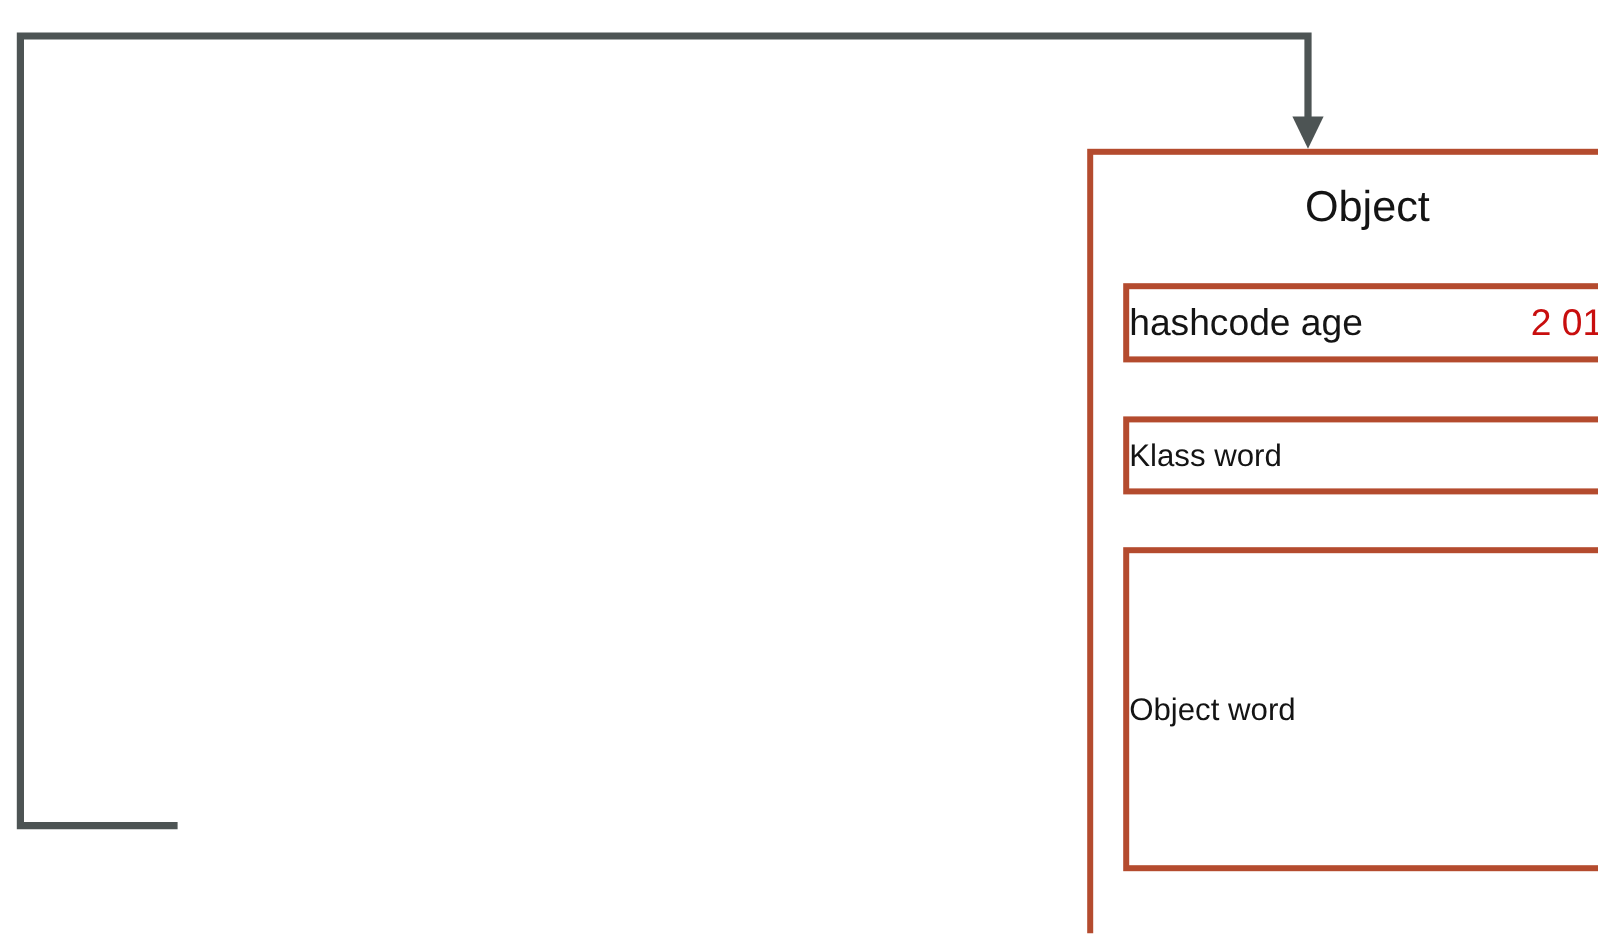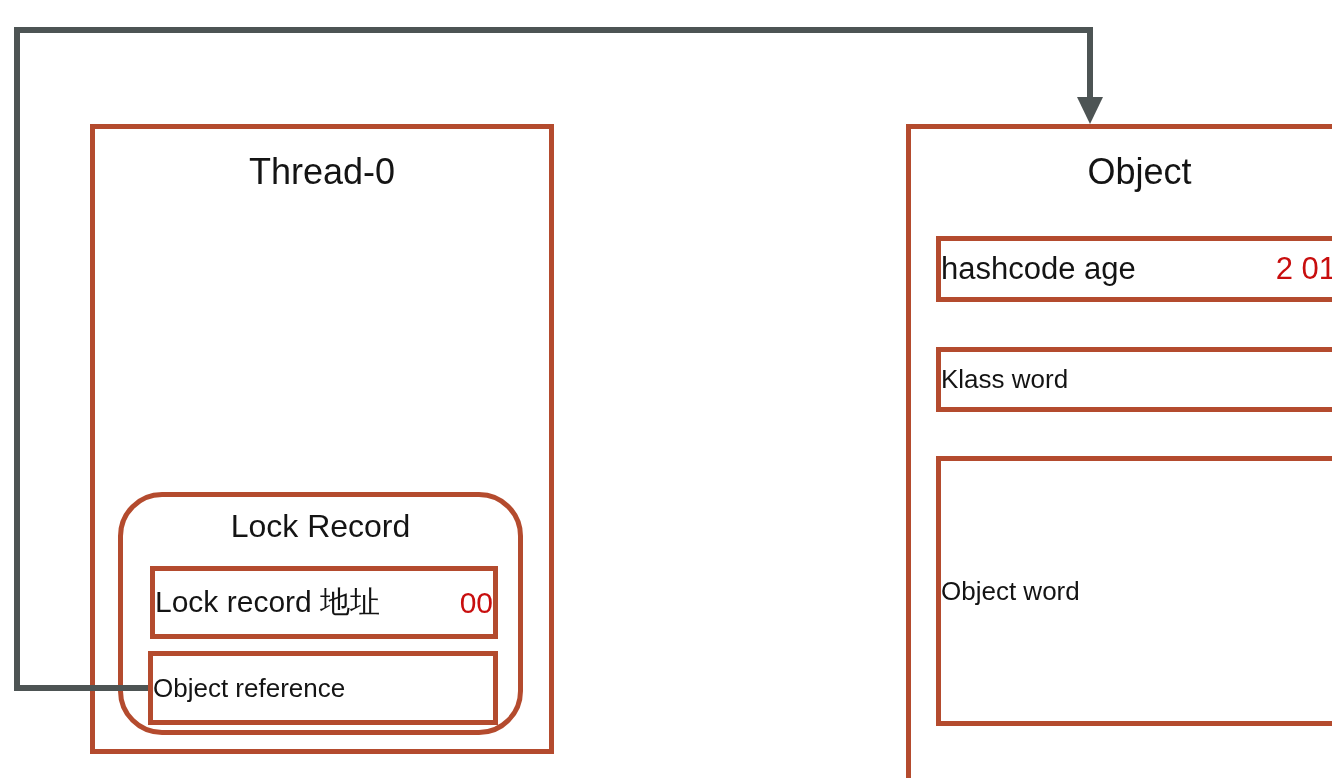--- a/index.html
+++ b/index.html
@@ -92,36 +92,20 @@
 </head>
 <body>
 
 <div class="canvas">
 
   <svg class="connector-svg" viewBox="0 0 1332 778" aria-hidden="true">
     <polyline class="connector-line" points="148,688 17,688 17,30 1090,30 1090,100"></polyline>
     <polygon class="connector-head" points="1077,97 1103,97 1090,124"></polygon>
   </svg>
 
-  <div class="box thread-box">
-    <div class="box-title">Thread-0</div>
-
-    <div class="lock-record rounded">
-      <div class="box-title lr-title">Lock Record</div>
-
-      <div class="cell addr-cell">
-        <span>Lock record 地址</span>
-        <span class="hl">00</span>
-      </div>
-
-      <div class="cell ref-cell">
-        <span>Object reference</span>
-      </div>
-    </div>
-  </div>
 
   <div class="box object-box">
     <div class="box-title">Object</div>
 
     <div class="cell mark-cell">
       <span>hashcode age</span>
       <span class="hl">2 01</span>
     </div>
 
     <div class="cell klass-cell">

